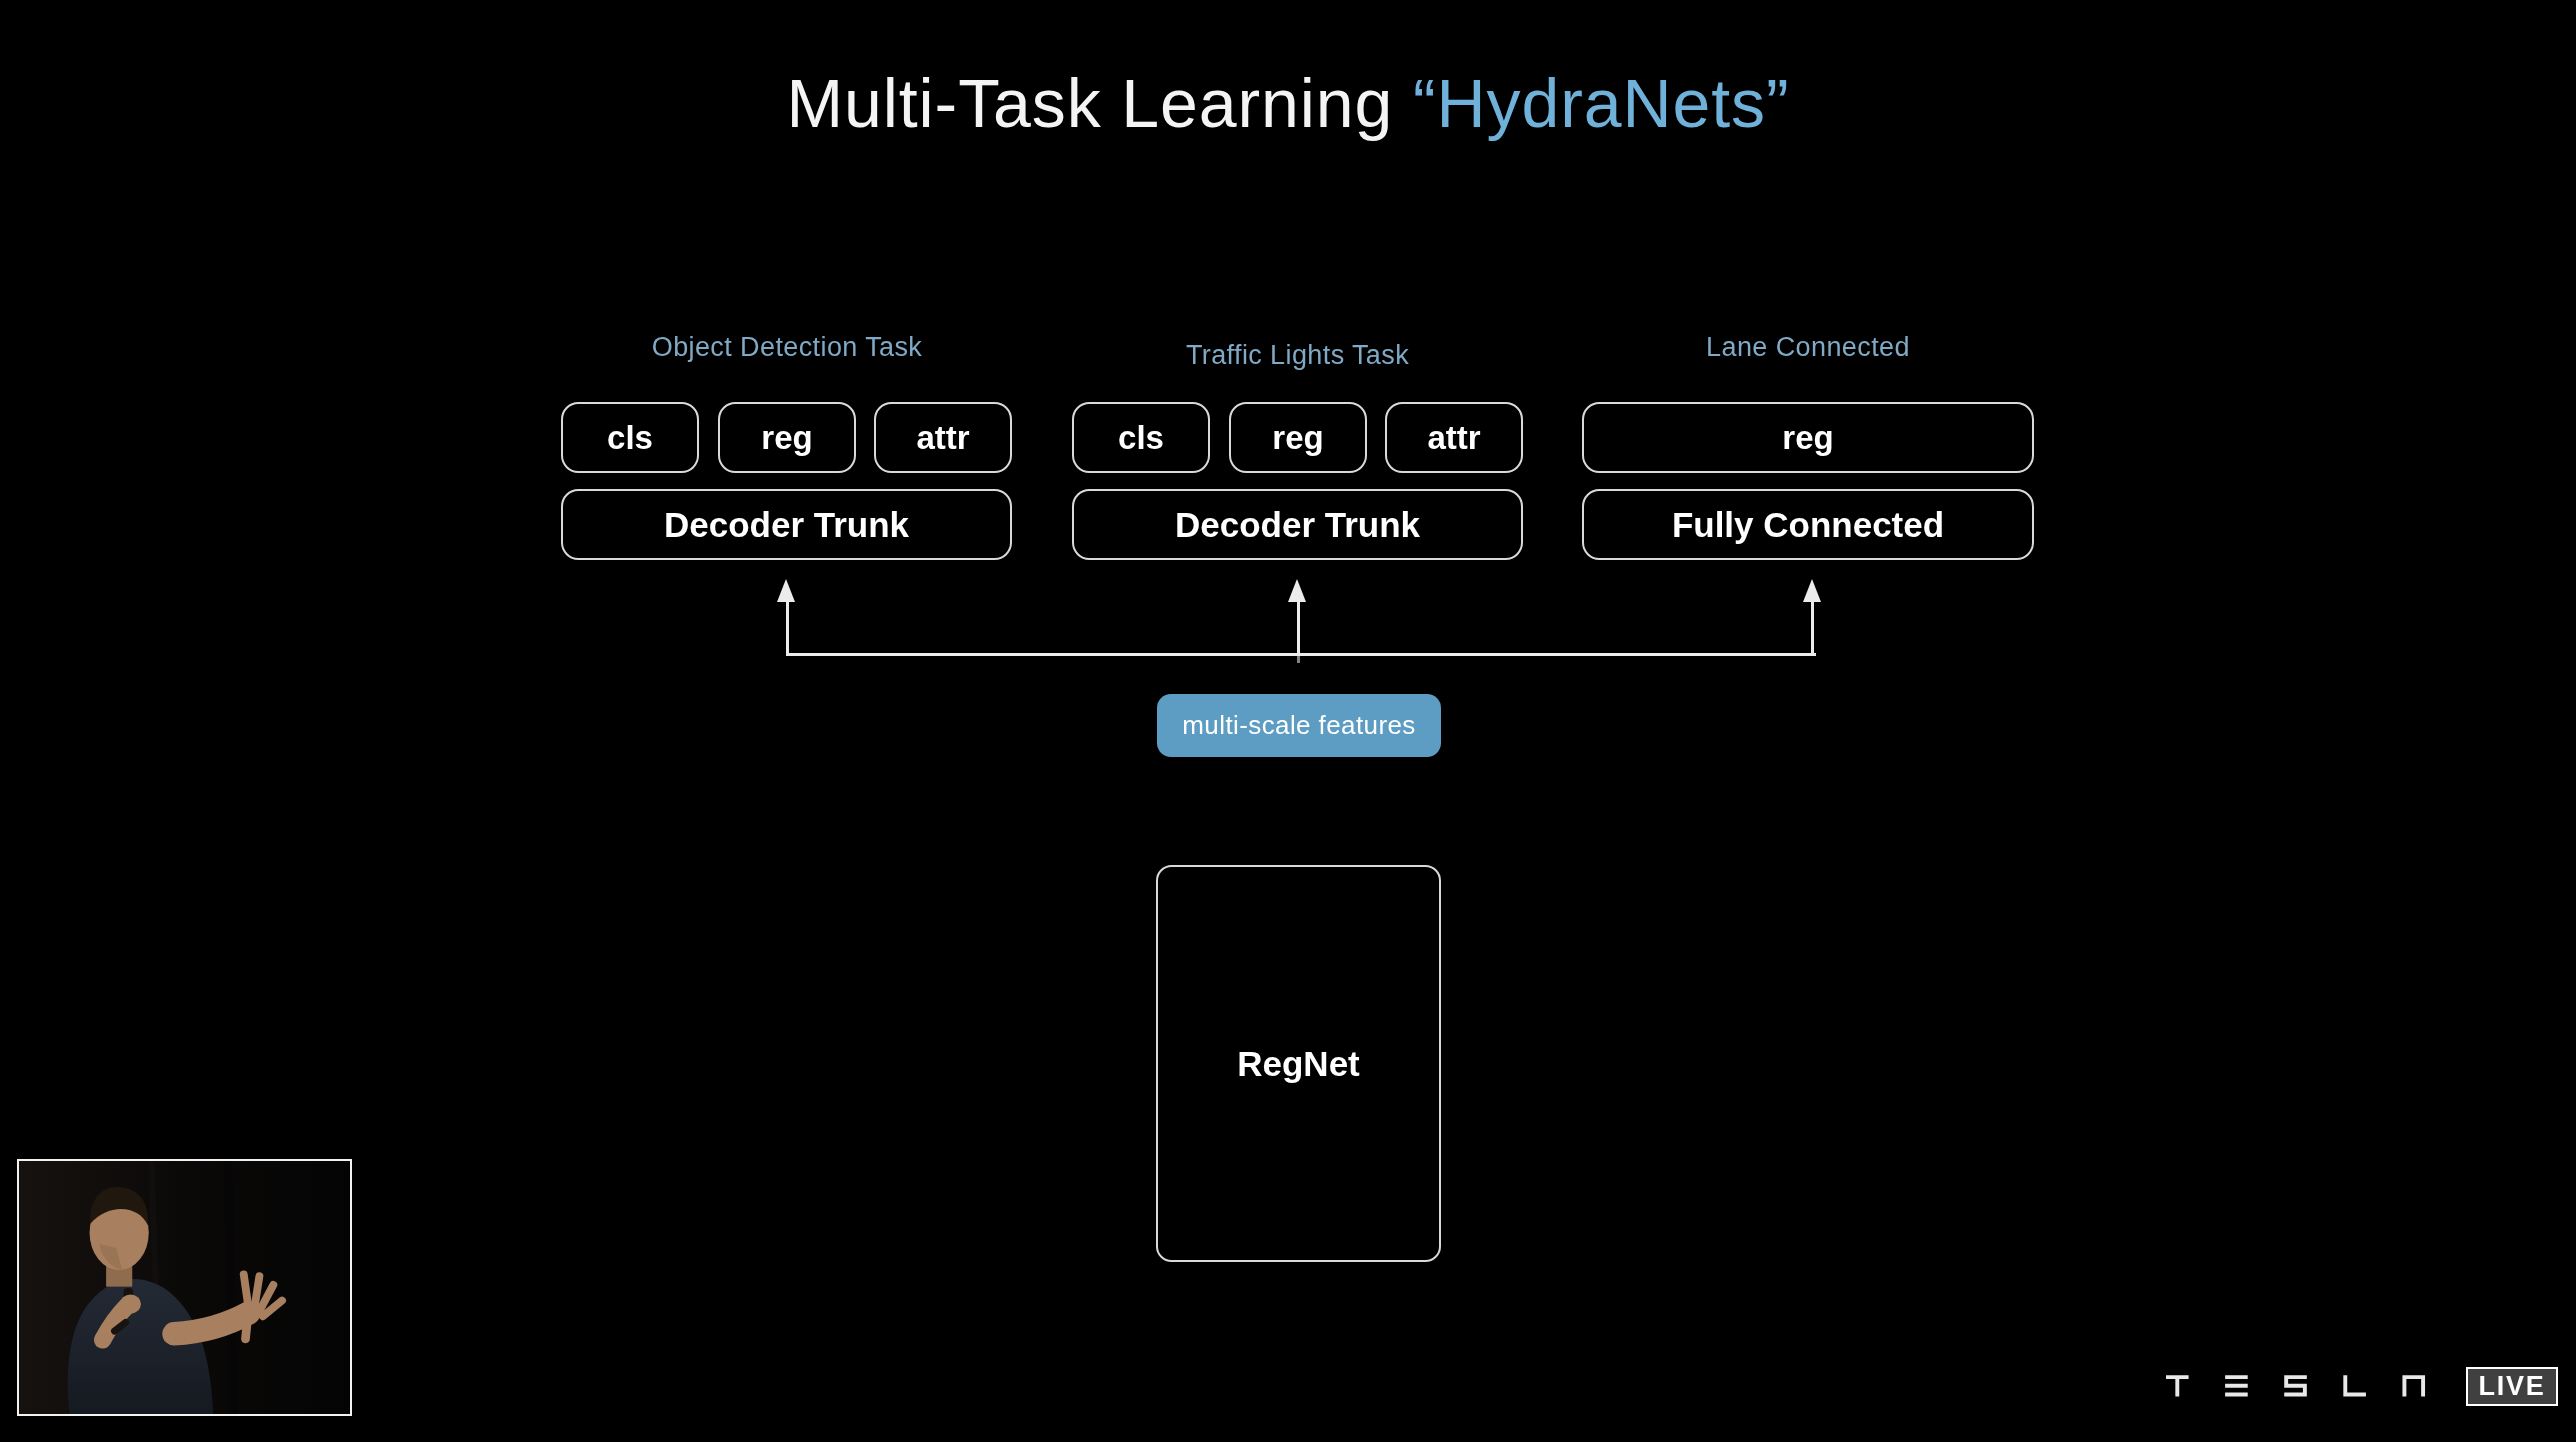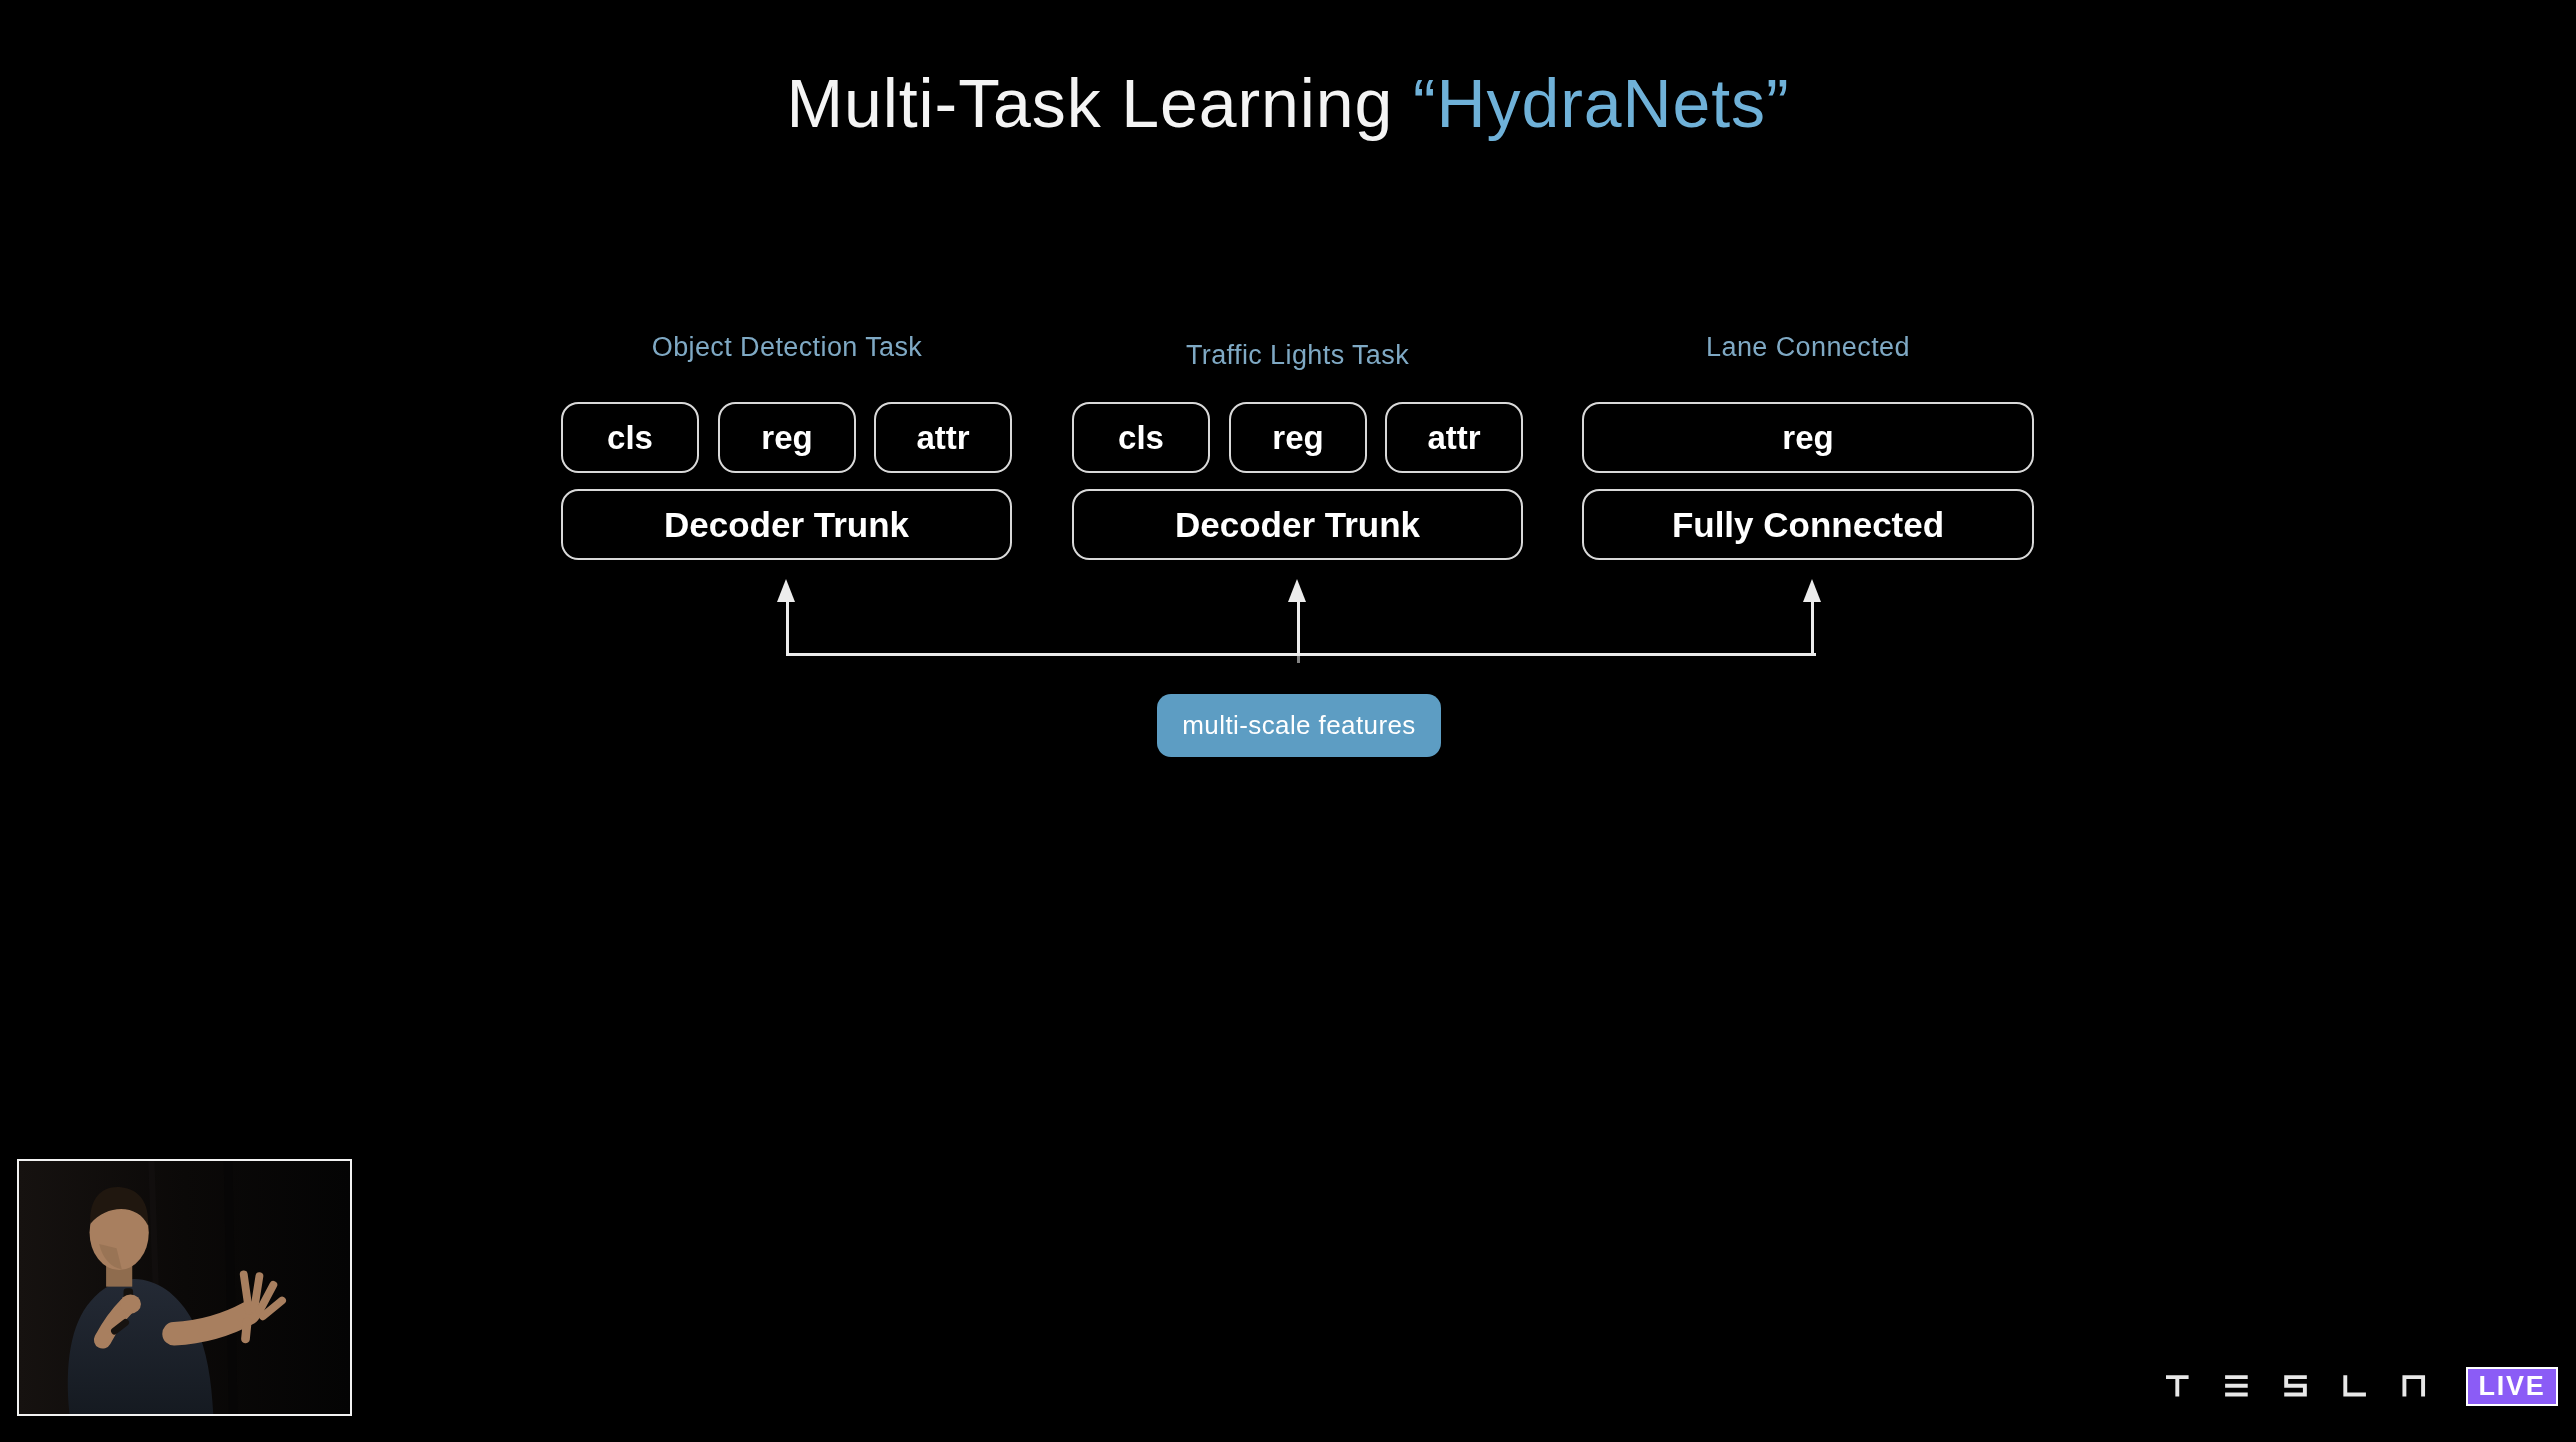--- a/index.html
+++ b/index.html
@@ -60,21 +60,21 @@
   .webcam{
     position:absolute;left:17.4px;top:1159px;width:335px;height:257px;
     box-sizing:border-box;border:2.6px solid #f2f2f2;background:#0a0808;
   }
   .webcam svg{display:block;width:100%;height:100%;}
 
   
   .brand{position:absolute;left:2166px;top:1375px;width:266px;height:22px;}
   .live-badge{
     position:absolute;left:2466px;top:1367px;width:92px;height:39px;
-    box-sizing:border-box;border:2.6px solid #fff;background:#8b5cf6;
+    box-sizing:border-box;border:2.6px solid #fff;background:#404040;
     display:flex;align-items:center;justify-content:center;
     color:#fff;font-size:27px;font-weight:700;letter-spacing:1.7px;
   }
 </style>
 </head>
 <body>
 
 <div class="stage">
 
   <div class="title">
@@ -103,20 +103,21 @@
 
   <div class="vline" style="left:786px;"></div>
   <div class="vline" style="left:1297px;"></div>
   <div class="vline" style="left:1811px;"></div>
 
   <div class="arrowhead" style="left:777px;"></div>
   <div class="arrowhead" style="left:1288px;"></div>
   <div class="arrowhead" style="left:1803px;"></div>
 
   <div class="fill-box msf">multi-scale features</div>
+  <div class="obox regnet">RegNet</div>
 
   <div class="webcam">
     <svg viewBox="0 0 380 290" preserveAspectRatio="none">
       <defs>
         <linearGradient id="vg" x1="0" y1="0" x2="1" y2="0">
           <stop offset="0" stop-color="#161210"></stop>
           <stop offset="0.5" stop-color="#0b0908"></stop>
           <stop offset="1" stop-color="#040404"></stop>
         </linearGradient>
         <linearGradient id="tg" x1="0" y1="0" x2="0" y2="1">

